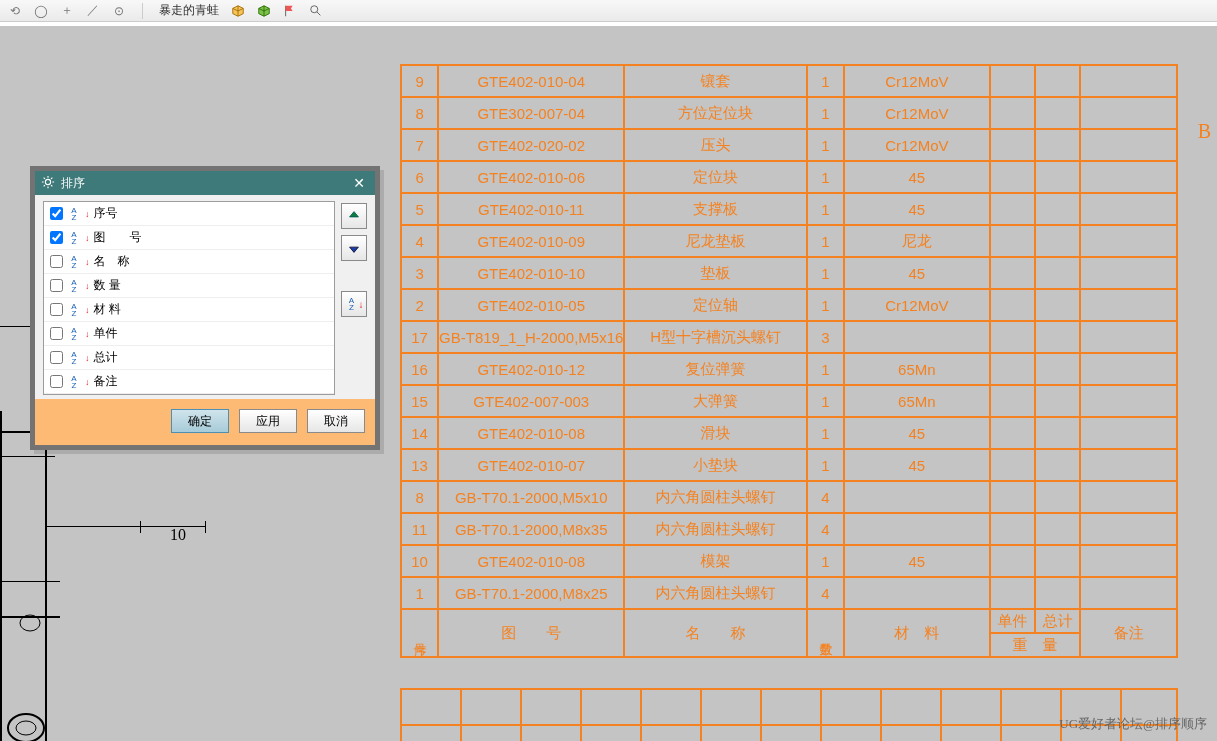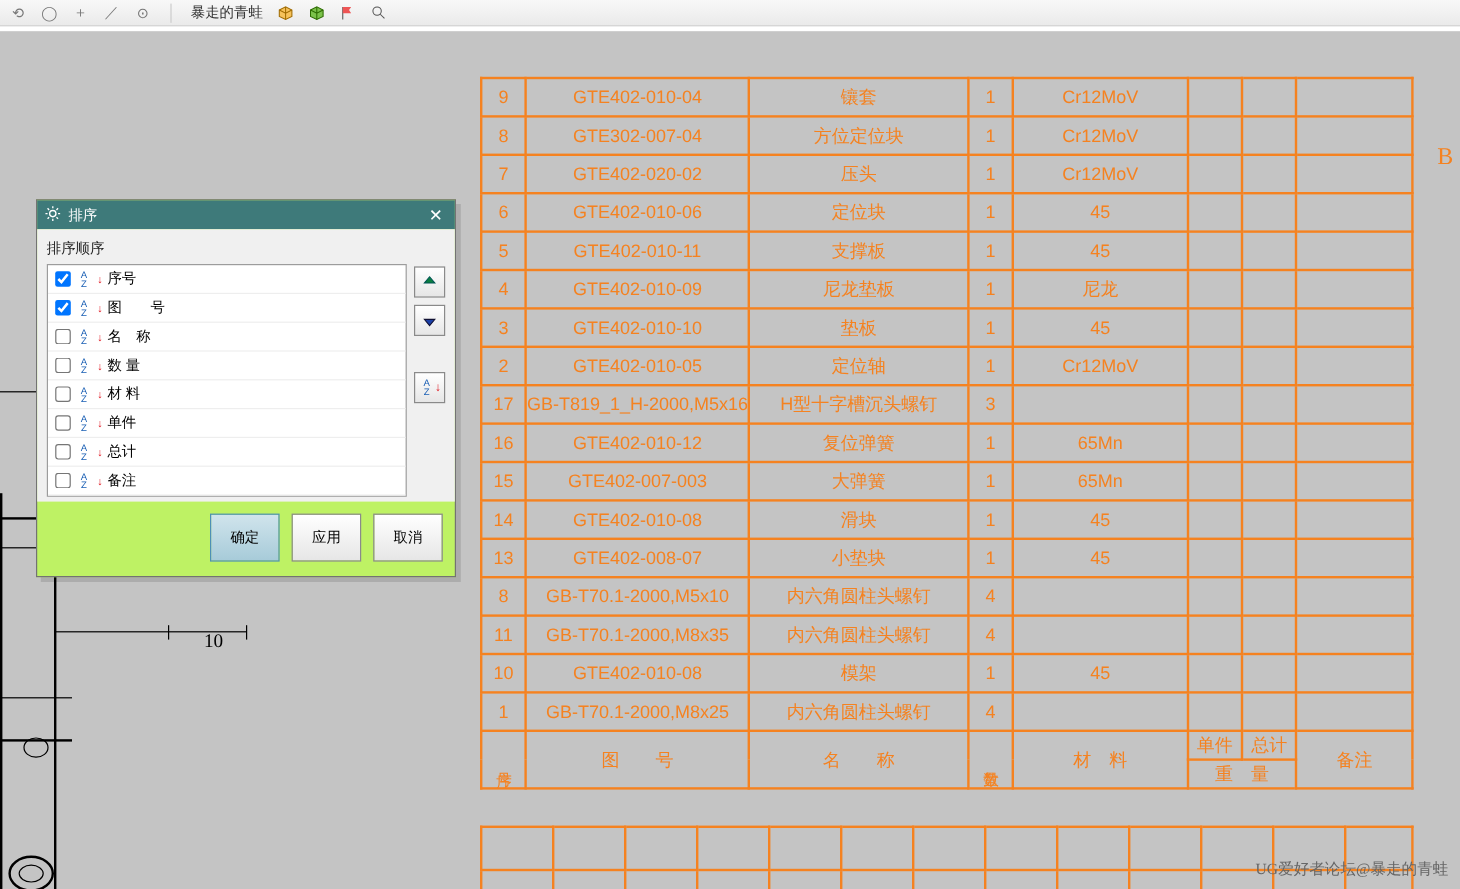--- a/index.html
+++ b/index.html
@@ -76,22 +76,22 @@
   }
   .blank-grid table { border-collapse: collapse; width:100%; }
   .blank-grid td { border:2px solid #f58220; height:36px; }
 
   
   .dialog {
     position:absolute;
     left: 30px;
     top: 140px;
     width: 350px;
-    background:#bef264;
-    border:1px solid #737373;
+    background:#fdba74;
+    border:5px solid #737373;
     box-shadow: 4px 4px 0 rgba(0,0,0,.12);
     font-size:12px;
   }
   .dlg-title {
     background:#3e7a7a;
     color:#fff;
     height:24px;
     display:flex;
     align-items:center;
     padding:0 6px;
@@ -135,21 +135,21 @@
     cursor:pointer;
   }
   .dlg-footer {
     display:flex;
     justify-content:flex-end;
     gap:10px;
     padding:10px 10px 12px 10px;
   }
   .dlg-btn {
     min-width:58px;
-    height:40px;
+    height:24px;
     border:1px solid #8a8a8a;
     background:linear-gradient(#fff,#e6e6e6);
     cursor:pointer;
     font-size:12px;
   }
   .dlg-btn.primary {
     background:linear-gradient(#d0e4ec,#a7cbd9);
     border-color:#4d90b6;
   }
 
@@ -239,21 +239,20 @@
               <g stroke="#fff" stroke-width="1.3">
                 <path d="M8 1v2M8 13v2M1 8h2M13 8h2M3 3l1.5 1.5M11.5 11.5L13 13M13 3l-1.5 1.5M4.5 11.5L3 13"></path>
               </g>
             </svg>
         </span>
         <span>排序</span>
       </span>
       <span class="dlg-close">✕</span>
     </div>
     <div class="dlg-body">
-      <div class="dlg-section-label">排序顺序</div>
       <div class="sort-panel">
         <div class="sort-list" id="sort-list">
             <div class="sort-item">
               <input type="checkbox" checked="" style="">
               <span class="az-icon">
                 <span>A</span>
                 <span>Z</span>
               </span>
               <span style="color:#e01b24;font-size:9px;">↓</span>
               <span>序号</span>
@@ -479,21 +478,21 @@
             <td>GTE402-010-08</td>
             <td>滑块</td>
             <td>1</td>
             <td>45</td>
             <td></td>
             <td></td>
             <td></td>
           </tr>
           <tr>
             <td>13</td>
-            <td>GTE402-008-07</td>
+            <td>GTE402-010-07</td>
             <td>小垫块</td>
             <td>1</td>
             <td>45</td>
             <td></td>
             <td></td>
             <td></td>
           </tr>
           <tr>
             <td>8</td>
             <td>GB-T70.1-2000,M5x10</td>
@@ -599,14 +598,14 @@
             <td></td>
             <td></td>
             <td></td>
             <td></td>
           </tr>
     </tbody>
       </table>
   </div>
 
   <div class="marker-b">B</div>
-  <div class="watermark">UG爱好者论坛@暴走的青蛙</div>
+  <div class="watermark">UG爱好者论坛@排序顺序</div>
 </div>
 
 </body></html>

